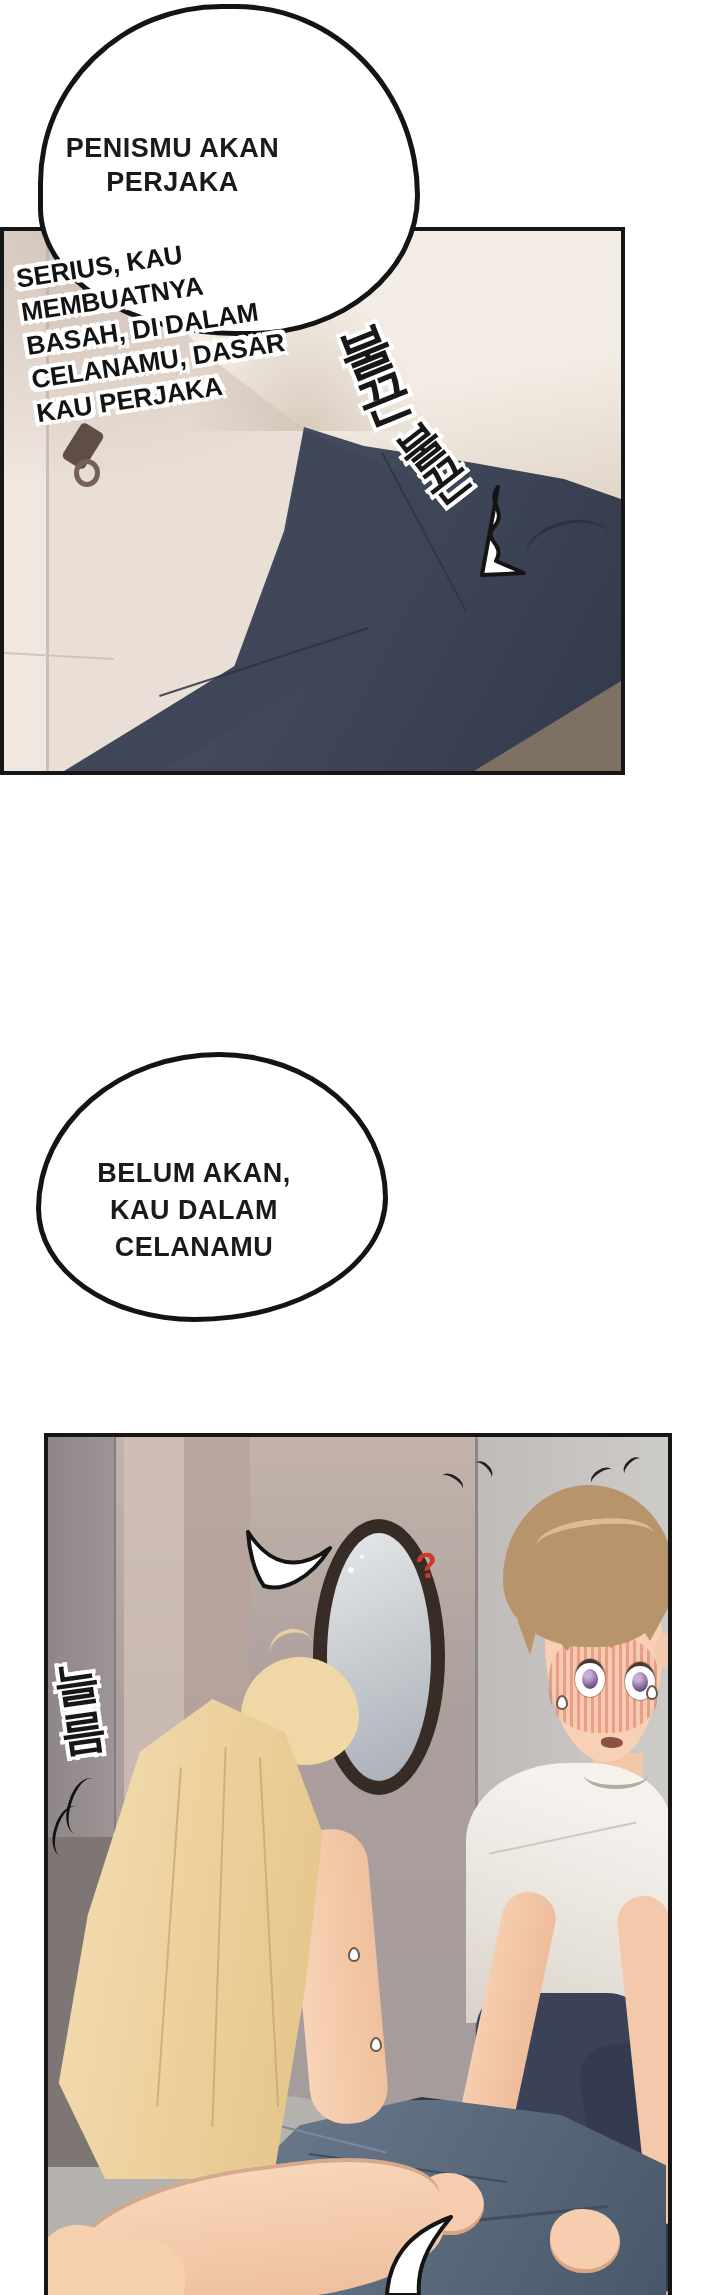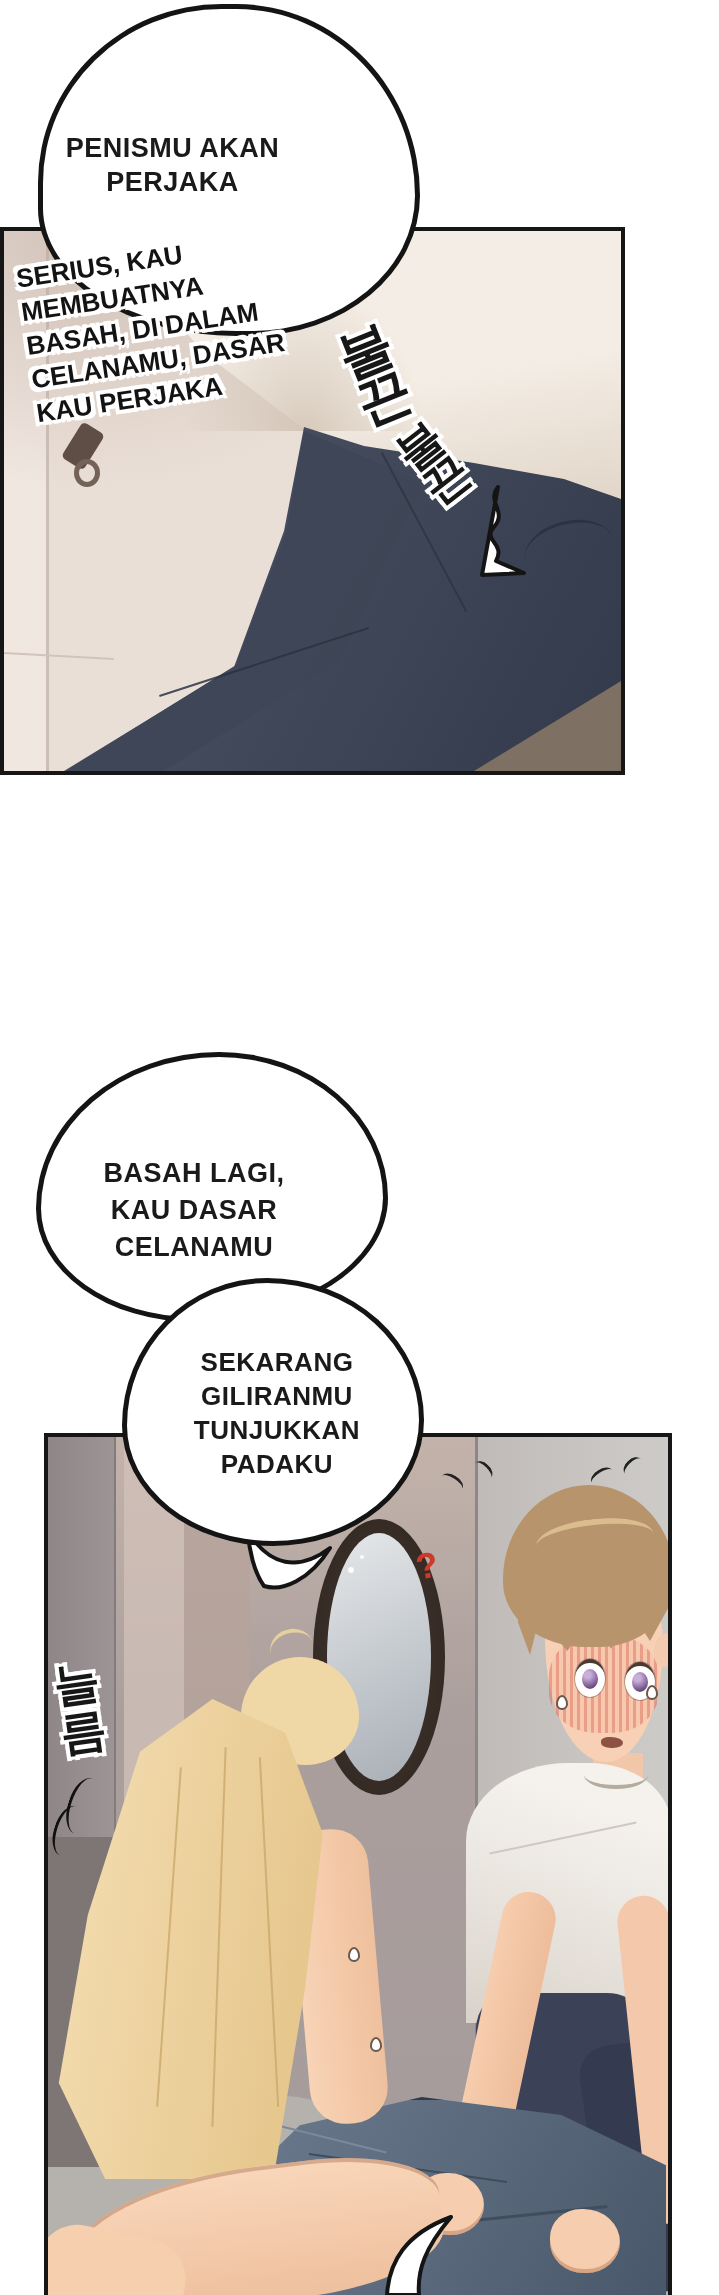--- a/index.html
+++ b/index.html
@@ -75,38 +75,29 @@
     <div>SERIUS, KAU</div>
     <div>MEMBUATNYA</div>
     <div>BASAH, DI DALAM</div>
     <div>CELANAMU, DASAR</div>
     <div>KAU PERJAKA</div>
   </div>
 
   <div class="bubble" style="left:36px;top:1052px;width:352px;height:270px;z-index:5;
               border-radius:52% 48% 55% 45%/58% 54% 46% 42%;">
     <div class="btxt" style="position:absolute;left:28px;top:98px;width:250px;font-size:27px;line-height:37px;">
-      <div>BASAH LAGI,</div>
-      <div>KAU DASAR</div>
+      <div>BELUM AKAN,</div>
+      <div>KAU DALAM</div>
       <div>CELANAMU</div>
     </div>
   </div>
 
   <svg class="abs" style="left:240px;top:1528px;z-index:5;" width="100" height="75" viewBox="0 0 100 75">
     <path d="M8 4 C30 38 58 44 90 20 C70 52 42 64 24 58 C14 44 9 22 8 4 Z" fill="#ffffff" stroke="#141414" stroke-width="4" stroke-linejoin="round"></path>
   </svg>
-  <div class="bubble" style="left:122px;top:1278px;width:302px;height:268px;z-index:6;
-              border-radius:48% 52% 50% 50%/55% 53% 47% 45%;">
-    <div class="btxt" style="position:absolute;left:10px;top:62px;width:280px;font-size:26px;line-height:34px;">
-      <div>SEKARANG</div>
-      <div>GILIRANMU</div>
-      <div>TUNJUKKAN</div>
-      <div>PADAKU</div>
-    </div>
-  </div>
 
   <div class="panel" style="left:44px;top:1433px;width:628px;height:862px;border-bottom:none;
               background:linear-gradient(180deg,#c3b3aa 0%,#ab9f9d 32%,#a39a9a 100%);z-index:1;">
 
     <div class="abs" style="left:76px;top:0;width:60px;height:400px;background:#d2c2b9;opacity:.75;"></div>
     <div class="abs" style="left:136px;top:0;width:66px;height:420px;background:#b7a49b;opacity:.8;"></div>
     <div class="abs" style="left:0;top:0;width:66px;height:640px;background:linear-gradient(90deg,#8f8687,#9d9495);"></div>
     <div class="abs" style="left:66px;top:0;width:2px;height:640px;background:#847b7c;"></div>
     <div class="abs" style="left:430px;top:0;width:190px;height:760px;background:linear-gradient(90deg,#c0bbb8,#cdcbc8);"></div>
     <div class="abs" style="left:427px;top:0;width:3px;height:760px;background:#8f8687;"></div>

